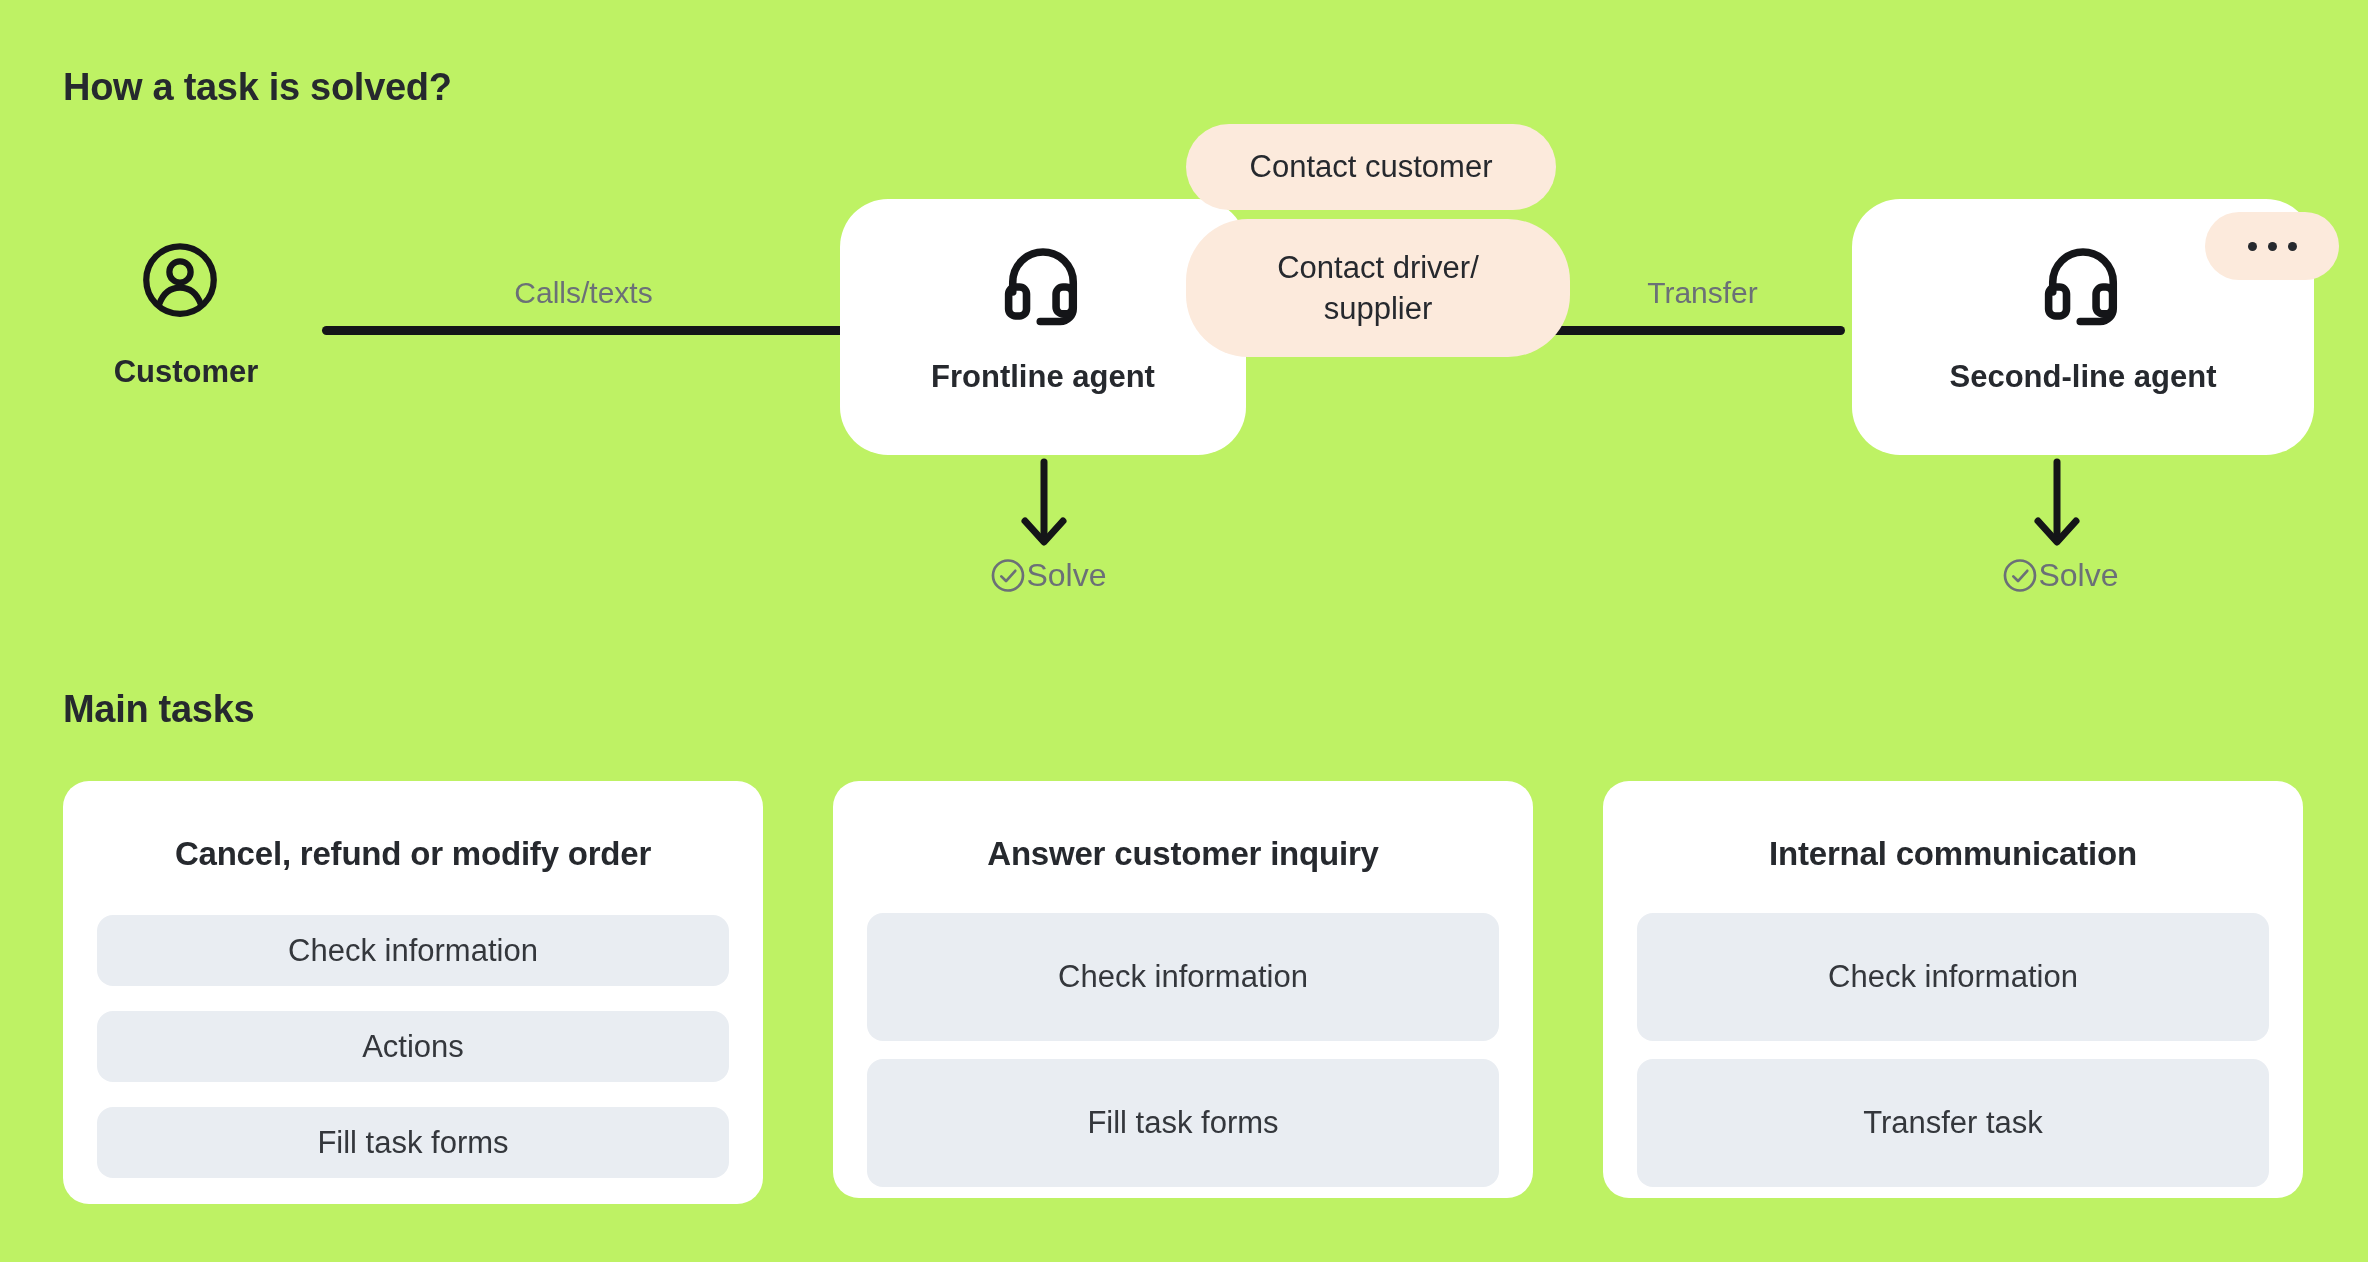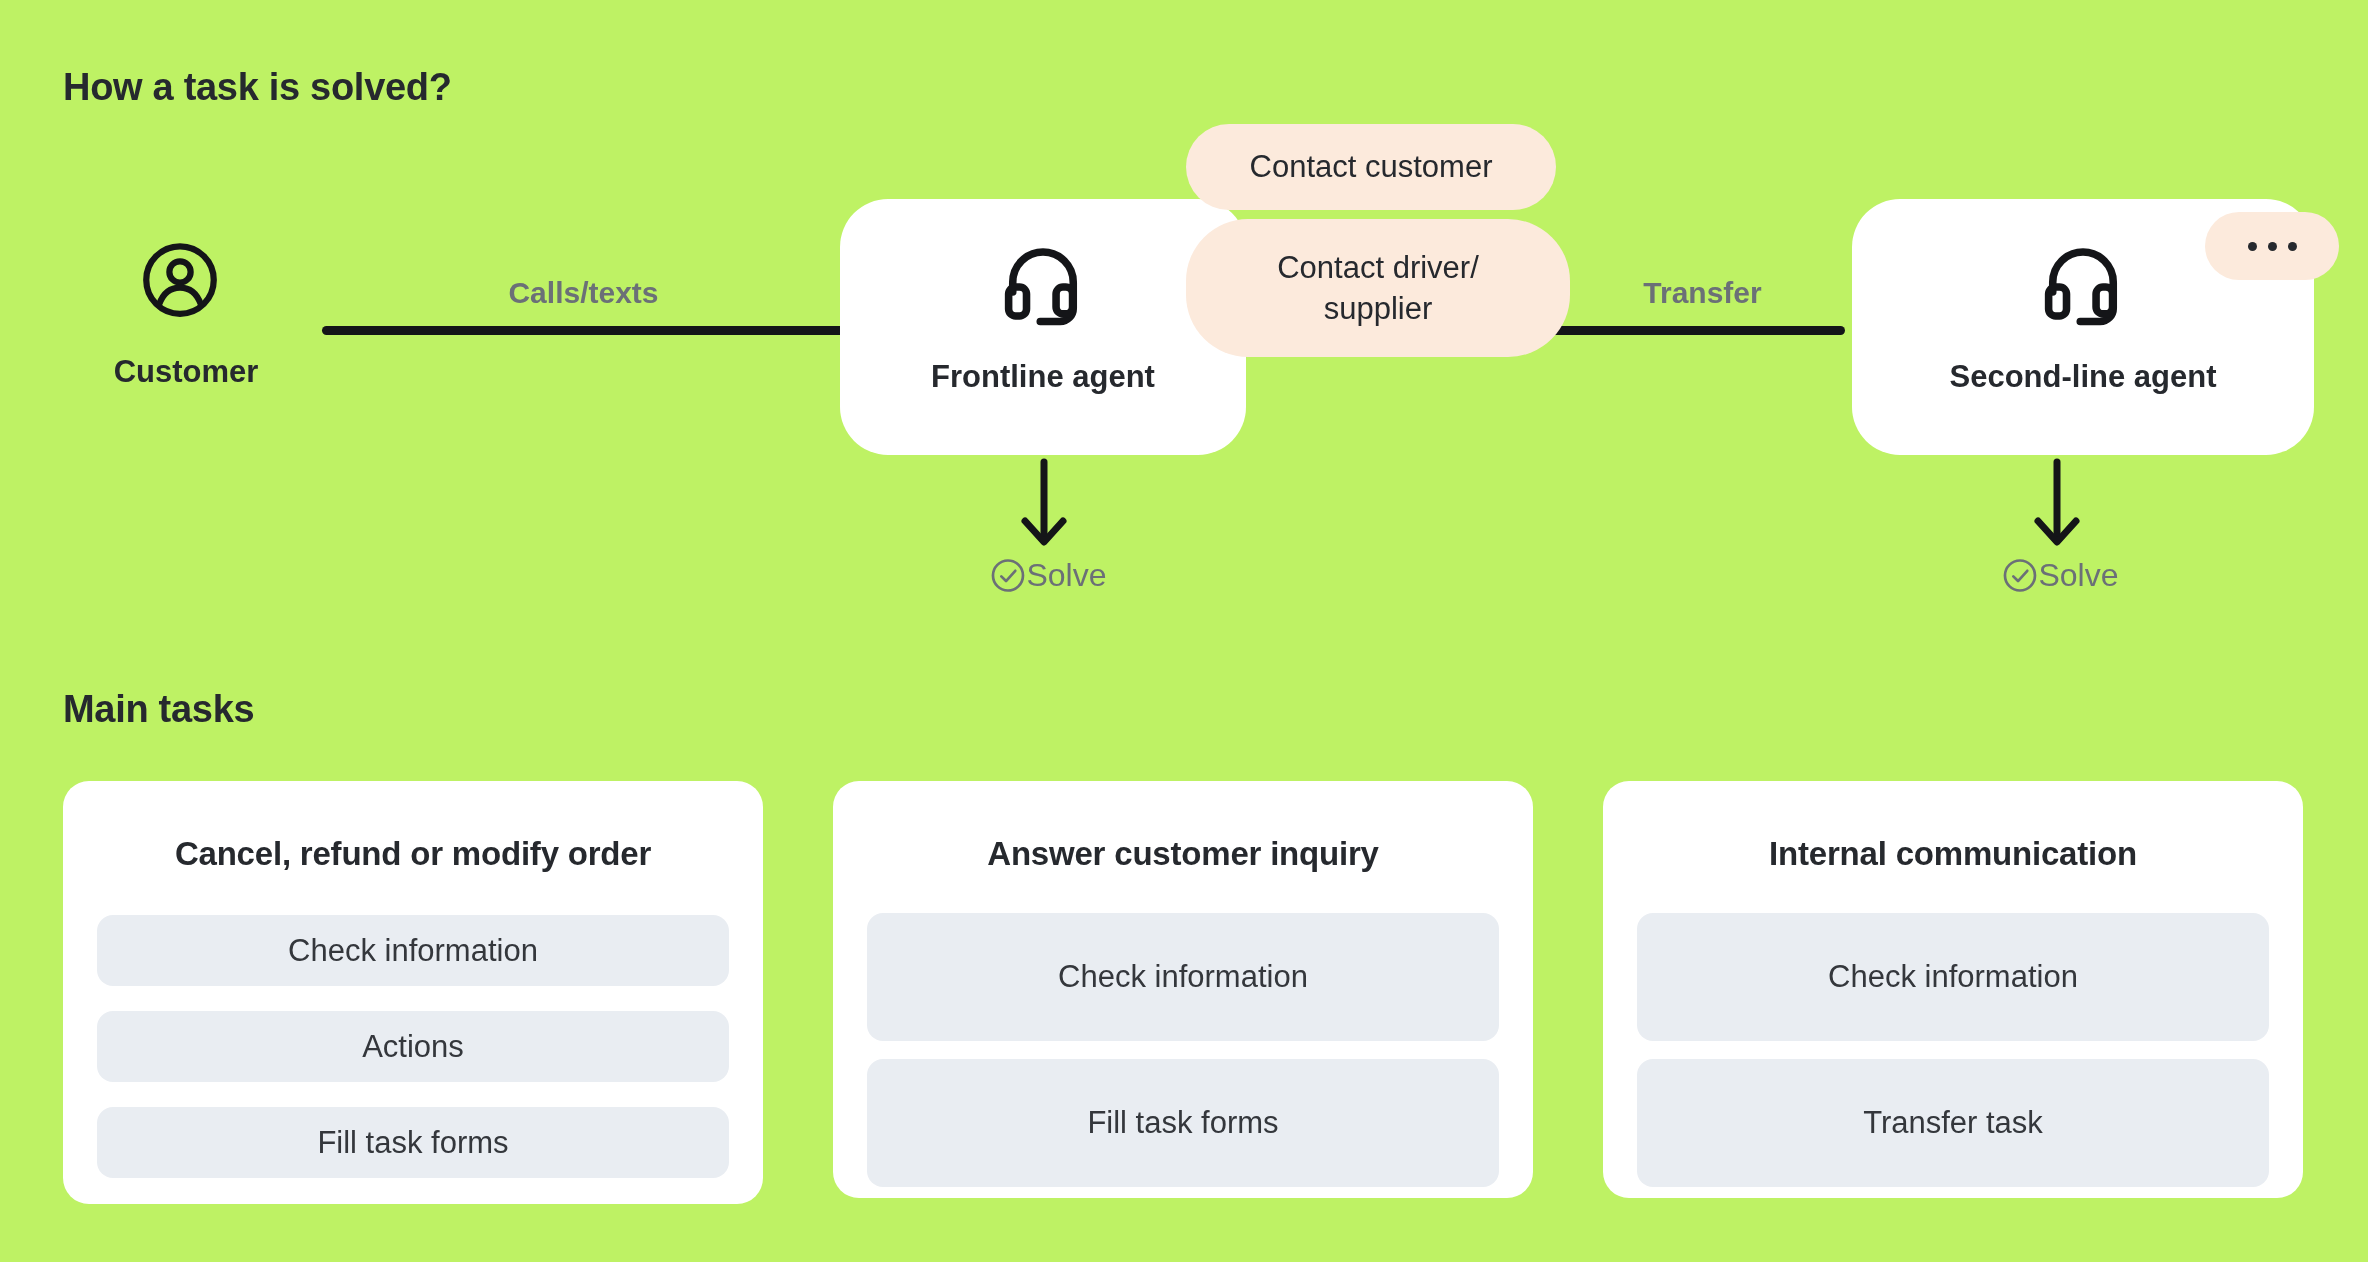--- a/index.html
+++ b/index.html
@@ -10,21 +10,21 @@
   .section-title{
     position:absolute;font-size:38px;font-weight:700;color:#26292E;letter-spacing:-0.3px;
   }
   #title-how{left:63px;top:66px;}
   #title-main-tasks{left:63px;top:688px;}
 
   
   .edge{position:absolute;height:9px;background:#141518;border-radius:5px;z-index:1;}
   .edge1{left:322px;top:326px;width:530px;}
   .edge2{left:1500px;top:326px;width:345px;}
-  .edge-label{position:absolute;font-size:30px;color:#6B7077;text-align:center;z-index:1;font-weight:bold;}
+  .edge-label{position:absolute;font-size:30px;color:#6B7077;text-align:center;z-index:1;}
   .edge1-label{left:322px;top:276px;width:523px;}
   .edge2-label{left:1565px;top:276px;width:275px;}
 
   
   .customer-node{position:absolute;left:80px;top:240px;width:200px;display:flex;flex-direction:column;align-items:center;z-index:2;}
   .customer-node .node-label{margin-top:34px;margin-left:12px;}
   .node-label{font-size:31px;font-weight:700;color:#26292E;}
 
   
   .agent-card{position:absolute;background:#FFFFFF;border-radius:48px;display:flex;flex-direction:column;align-items:center;z-index:2;}

